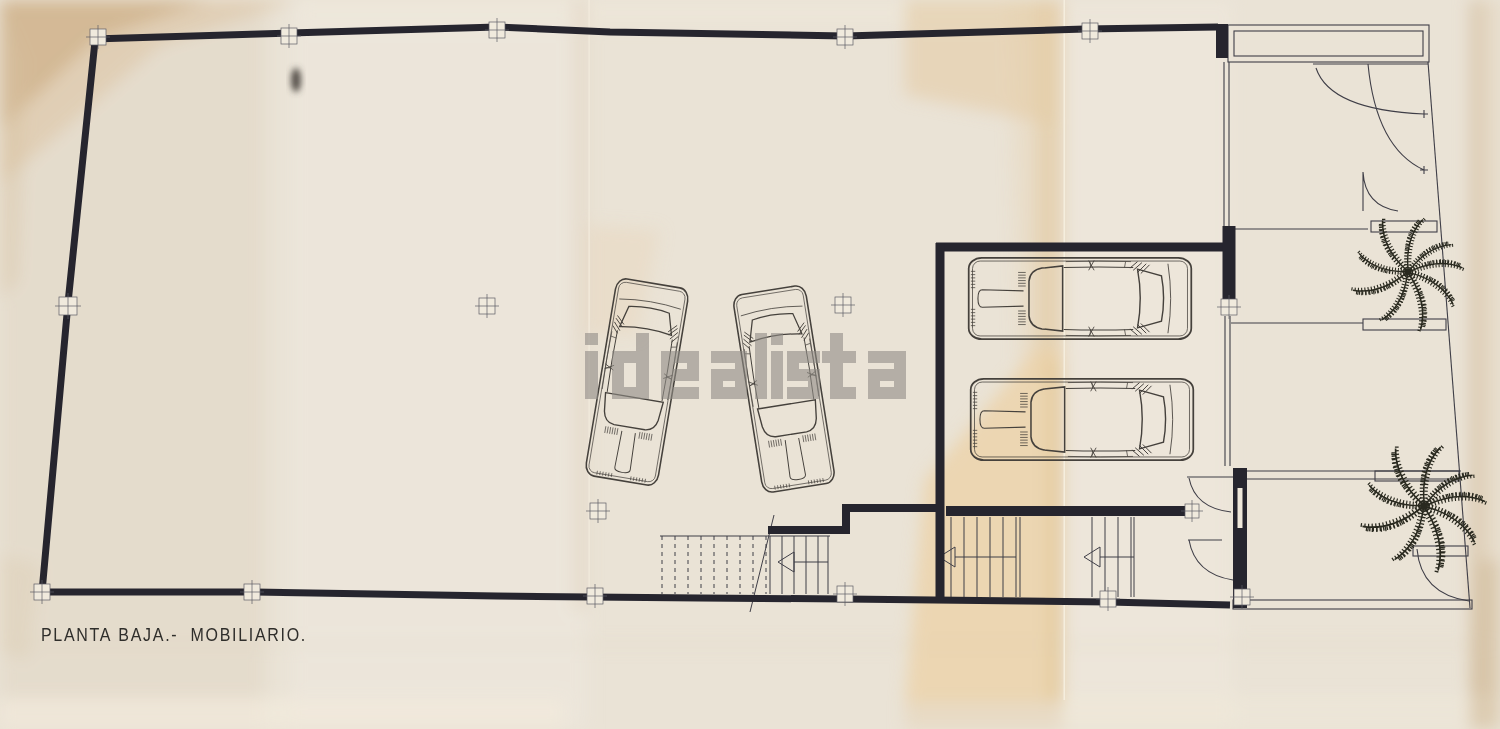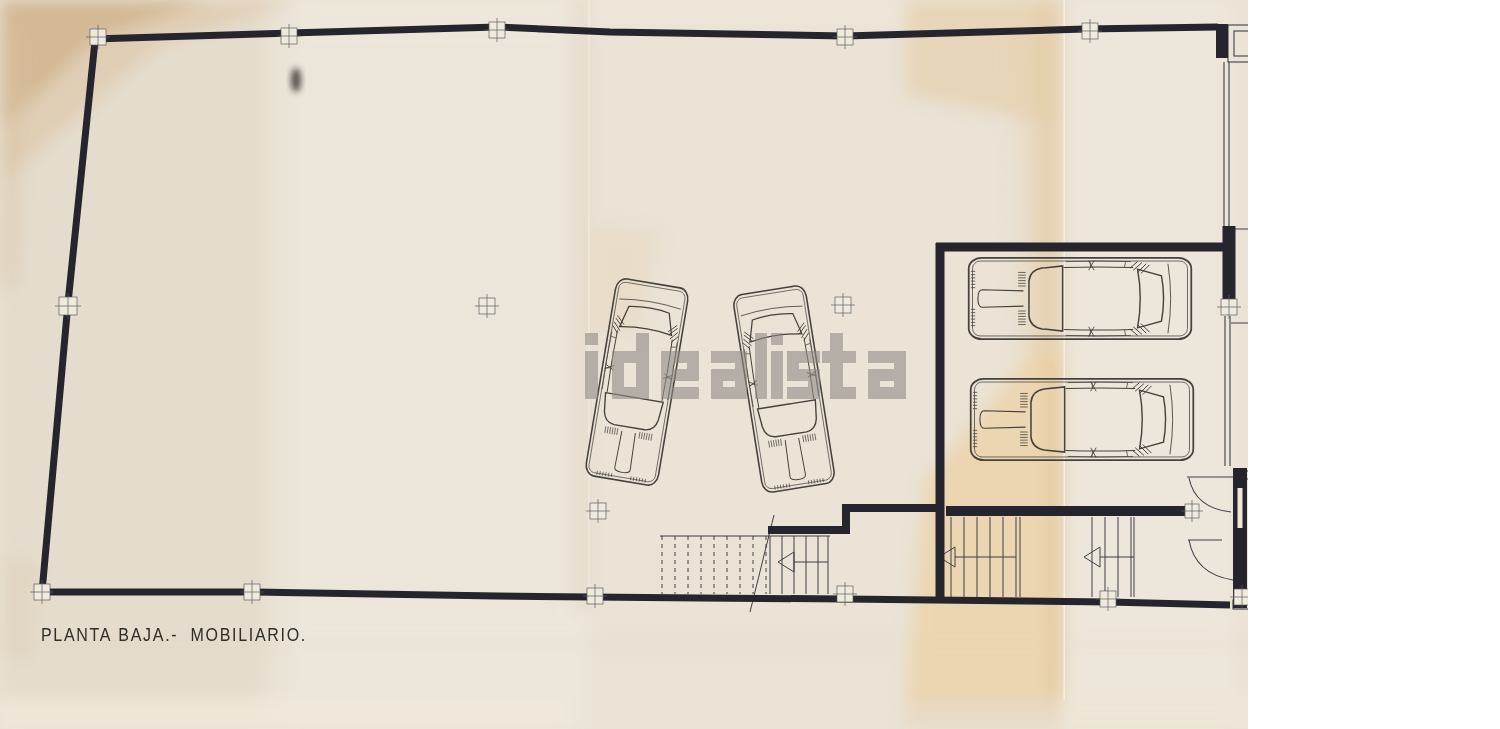--- a/index.html
+++ b/index.html
@@ -1,16 +1,16 @@
 <!DOCTYPE html>
 <html><head>
 <meta charset="utf-8">
 <style>
 html,body{margin:0;padding:0}
-.page{position:relative;width:1248px;height:729px;background:#eae3d6;overflow:hidden;font-family:"Liberation Sans",sans-serif}
+.page{position:relative;width:1500px;height:729px;background:#eae3d6;overflow:hidden;font-family:"Liberation Sans",sans-serif}
 .page svg{position:absolute;left:0;top:0}
 </style>
 </head>
 <body>
 <div class="page">
 <svg width="1500" height="729" viewBox="0 0 1500 729">
 <defs>
 <filter id="b8" x="-30%" y="-30%" width="160%" height="160%">
           <feGaussianBlur stdDeviation="8"></feGaussianBlur>
         </filter>

